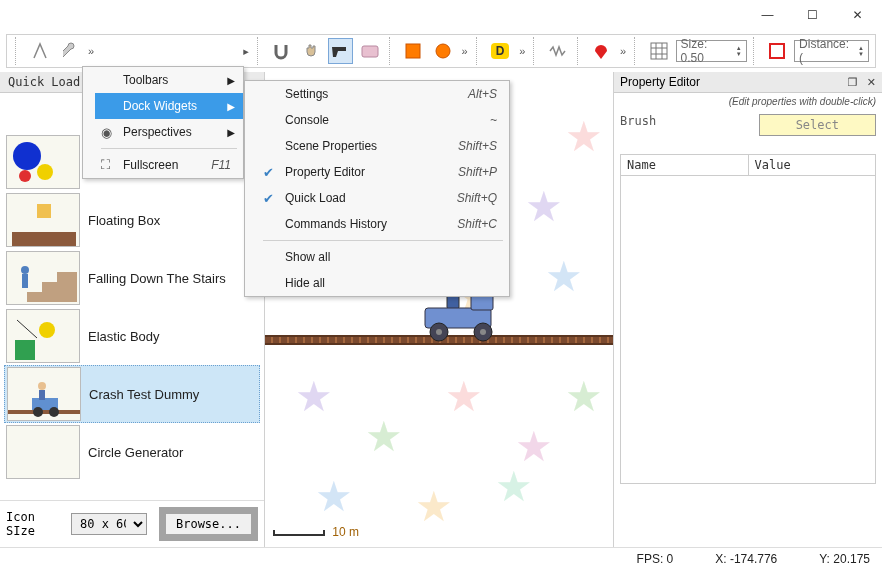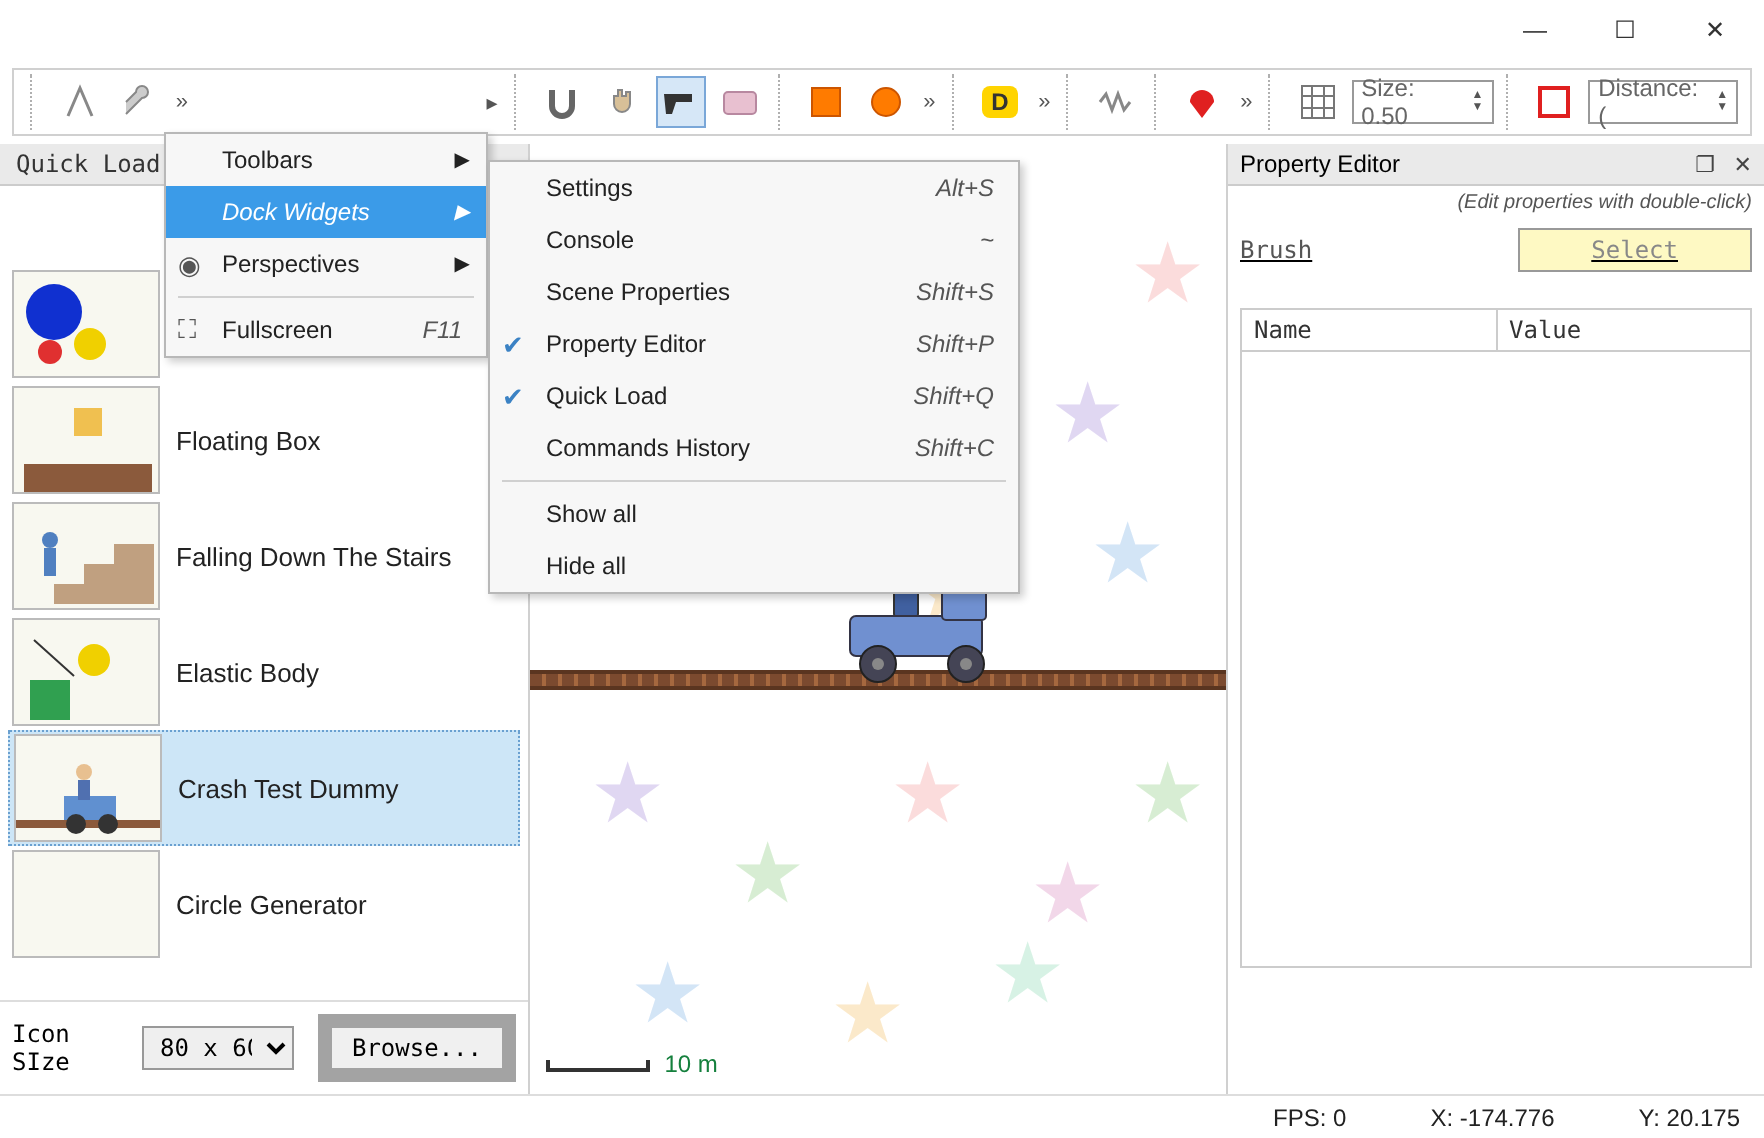--- a/index.html
+++ b/index.html
@@ -28,41 +28,41 @@
 .ql-label { flex: 1; font-size: 13px; color: #222; }
 .ql-footer { display: flex; align-items: center; gap: 6px; padding: 6px; border-top: 1px solid #ddd; }
 .ql-footer select { border: 1px solid #999; padding: 2px 4px; font-family: monospace; min-width: 76px; }
 .ql-footer button { border: 7px solid #a3a3a3; background: #f0f0f0; padding: 3px 10px; font-family: monospace; }
 
 .canvas-area { flex: 1; background: #fff; position: relative; border-right: 1px solid #d0d0d0; overflow: hidden; }
 .stars-bg { position: absolute; inset: 0; }
 .star { position: absolute; font-size: 42px; opacity: 0.55; }
 .track { position: absolute; left: 0; right: 0; top: 263px; height: 10px; background: repeating-linear-gradient(90deg, #7b4a2f 0 6px, #a5683f 6px 8px); border-top: 2px solid #5a3520; border-bottom: 2px solid #5a3520; }
 .cart { position: absolute; left: 148px; top: 200px; width: 96px; height: 70px; }
-.scale-bar { position: absolute; left: 8px; bottom: 8px; font-family: monospace; font-size: 12px; color: #15803d; }
+.scale-bar { position: absolute; left: 8px; bottom: 8px; font-family: monospace; font-size: 12px; color: #a16207; }
 .scale-line { width: 52px; height: 6px; border-left: 2px solid #333; border-bottom: 2px solid #333; border-right: 2px solid #333; margin-bottom: 0; display: inline-block; vertical-align: middle; }
 
 .right-panel { width: 268px; display: flex; flex-direction: column; background: #fff; }
 .pe-header { background: #eaeaea; padding: 3px 6px; display: flex; align-items: center; justify-content: space-between; font-family: monospace; border-bottom: 1px solid #ccc; }
 .pe-header .icons span { margin-left: 6px; color: #444; font-size: 11px; }
 .pe-hint { text-align: right; font-style: italic; font-size: 10px; color: #555; padding: 3px 6px; }
-.pe-row { display: flex; align-items: center; padding: 4px 6px; gap: 4px; text-decoration: underline; }
+.pe-row { display: flex; align-items: flex-start; padding: 4px 6px; gap: 4px; }
 .pe-row .lbl { font-family: monospace; color: #555; flex: 1; }
 .pe-row button { border: 1px solid #999; background: #fef9c3; padding: 3px 36px; font-family: monospace; color: #888; }
 .pe-table { border: 1px solid #ccc; margin: 14px 6px; height: 330px; }
 .pe-thead { display: flex; background: #fff; border-bottom: 1px solid #ccc; }
 .pe-thead div { flex: 1; padding: 3px 6px; font-family: monospace; color: #333; border-right: 1px solid #ccc; }
 .pe-thead div:last-child { border-right: none; }
 
 .statusbar { position: absolute; left: 0; right: 0; bottom: 0; height: 22px; display: flex; align-items: center; justify-content: flex-end; gap: 42px; padding: 0 12px; font-family: monospace; color: #222; border-top: 1px solid #ddd; background: #fff; }
 
 
-.menu { position: absolute; background: #f7f7f7; border: 1px solid #b8b8b8; box-shadow: 2px 2px 4px rgba(0,0,0,0.2); z-index: 100; }
+.menu { position: absolute; background: #f7f7f7; border: 1px solid #b8b8b8; box-shadow: 2px 2px 4px rgba(0,0,0,0.2); z-index: 100; padding-left: 12px; }
 .menu-item { display: flex; align-items: center; height: 26px; padding: 0 24px 0 28px; font-size: 13px; color: #222; position: relative; cursor: default; }
-.menu-item.highlight { background: #3b9be8; color: #fff; font-style: italic; }
+.menu-item.highlight { background: #3b9be8; color: #fff; }
 .menu-item .arrow { position: absolute; right: 8px; font-size: 10px; }
 .menu-item .shortcut { position: absolute; right: 12px; color: #555; font-size: 12px; font-style: italic; }
 .menu-item .check { position: absolute; left: 6px; color: #3b82c4; font-size: 13px; }
 .menu-item .licon { position: absolute; left: 6px; font-size: 13px; color: #555; }
 .menu-sep { height: 1px; background: #d0d0d0; margin: 3px 6px; }
 
 
 .thumb svg { width: 100%; height: 100%; }
 </style>
 </head>

